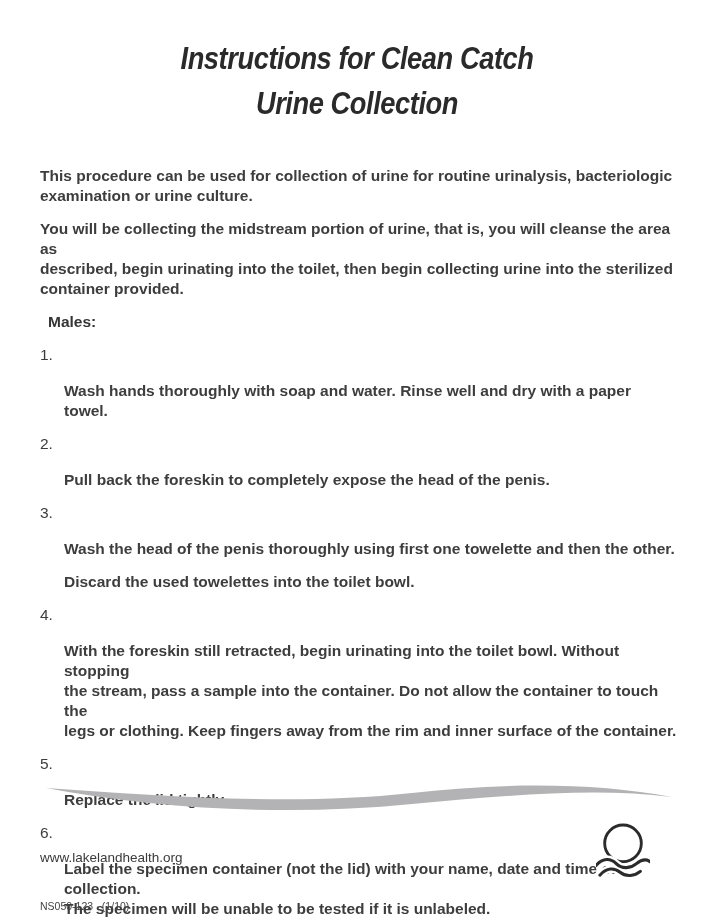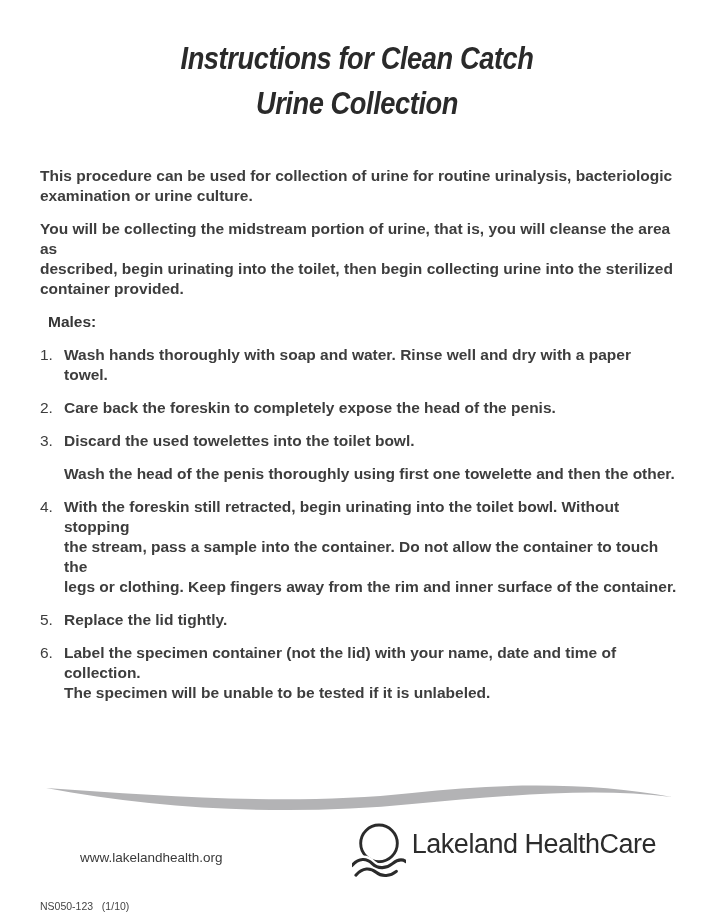--- a/index.html
+++ b/index.html
@@ -60,42 +60,41 @@
     padding: 0;
   }
   ol.steps li {
     display: flex;
     margin: 0 0 13px 0;
   }
   .step-num {
     flex: 0 0 24px;
     width: 24px;
   }
-  .step-body { flex: 1; }
+  .step-body { flex: 1; margin-top: 36px; }
   .step-body p { margin: 0; white-space: pre-line; }
   .step-body p + p { margin-top: 13px; }
 
   
   .swoosh {
     position: absolute;
     top: 778px;
     left: 42px;
     width: 634px;
     height: 40px;
   }
   .footer-left {
     position: absolute;
     left: 40px;
     top: 849px;
     color: #3a3a3a;
   }
   .footer-website {
     font-size: 13.5px;
     line-height: 18px;
-    margin-left: 40px;
   }
   .footer-code {
     font-size: 10.5px;
     line-height: 15px;
     white-space: pre;
     color: #444444;
     margin-top: 32px;
   }
   .logo {
     position: absolute;
@@ -148,28 +147,28 @@
       <li>
         <span class="step-num">1.</span>
         <span class="step-body">
             <p>Wash hands thoroughly with soap and water. Rinse well and dry with a paper
 towel.</p>
           </span>
       </li>
       <li>
         <span class="step-num">2.</span>
         <span class="step-body">
-            <p>Care back the foreskin to completely expose the head of the penis.</p>
+            <p>Pull back the foreskin to completely expose the head of the penis.</p>
           </span>
       </li>
       <li>
         <span class="step-num">3.</span>
         <span class="step-body">
+          <p>Wash the head of the penis thoroughly using first one towelette and then the other.</p>
           <p>Discard the used towelettes into the toilet bowl.</p>
-          <p>Wash the head of the penis thoroughly using first one towelette and then the other.</p>
         </span>
       </li>
       <li>
         <span class="step-num">4.</span>
         <span class="step-body">
             <p>With the foreskin still retracted, begin urinating into the toilet bowl. Without stopping
 the stream, pass a sample into the container. Do not allow the container to touch the
 legs or  clothing. Keep fingers away from the rim and inner surface of the container.</p>
           </span>
       </li>
@@ -206,17 +205,16 @@
     <svg class="logo-icon" viewBox="0 0 56 72" aria-hidden="true">
       <circle cx="28" cy="26" r="19" fill="none" stroke="#2b2b2b" stroke-width="3"></circle>
 
       <path d="M 0 49 C 7 41, 15 41, 21 47 C 27 53, 36 52, 42 47 C 47 43, 52 42, 56 45" fill="none" stroke="#ffffff" stroke-width="8" stroke-linecap="round"></path>
       <path d="M 4 59 C 11 51, 19 51, 25 56 C 31 61, 40 60, 46 55" fill="none" stroke="#ffffff" stroke-width="8" stroke-linecap="round"></path>
 
       <path d="M 0 49 C 7 41, 15 41, 21 47 C 27 53, 36 52, 42 47 C 47 43, 52 42, 56 45" fill="none" stroke="#2b2b2b" stroke-width="3.2" stroke-linecap="round"></path>
       <path d="M 4 59 C 11 51, 19 51, 25 56 C 31 61, 40 60, 46 55" fill="none" stroke="#2b2b2b" stroke-width="3.2" stroke-linecap="round"></path>
     </svg>
     <div class="logo-text">
-      <div class="logo-name">Lakeland HealthCare</div>
     </div>
   </div>
 
 </div>
 
 </body></html>

